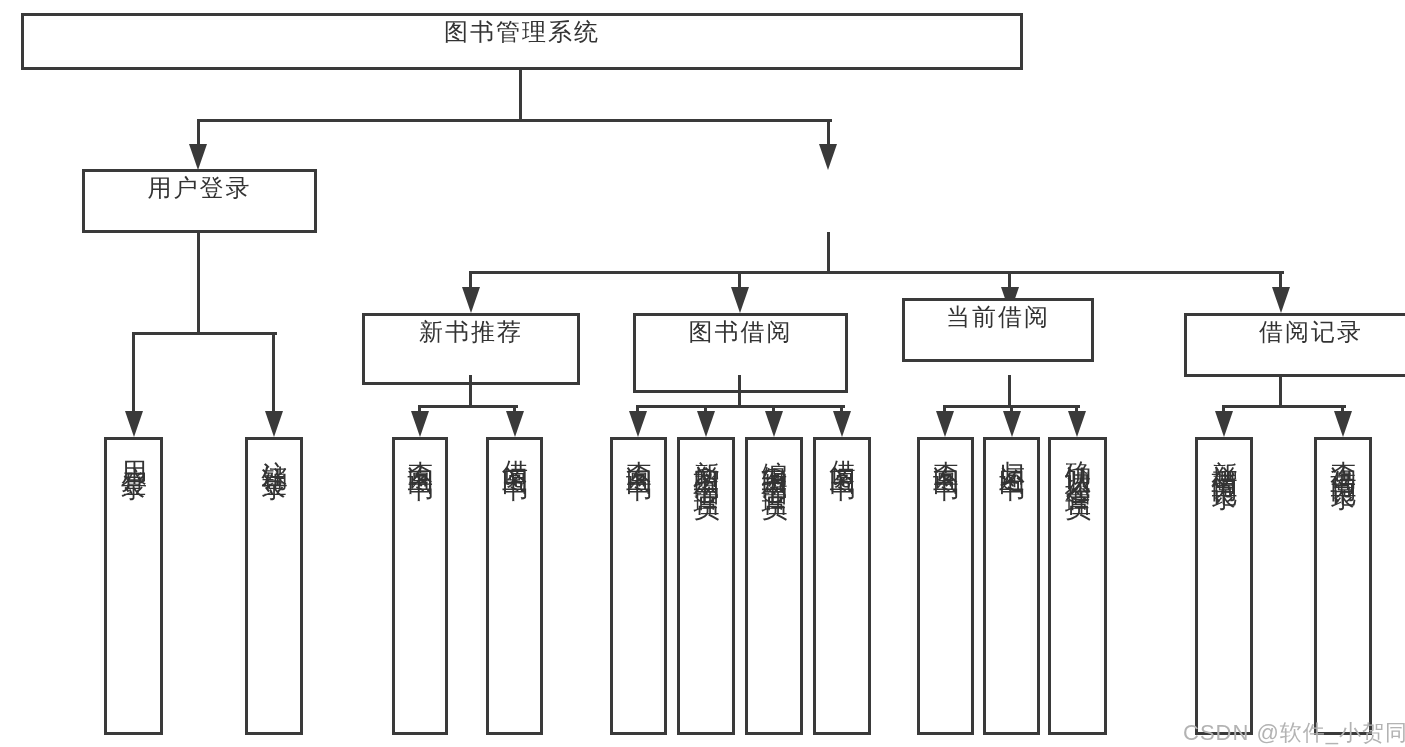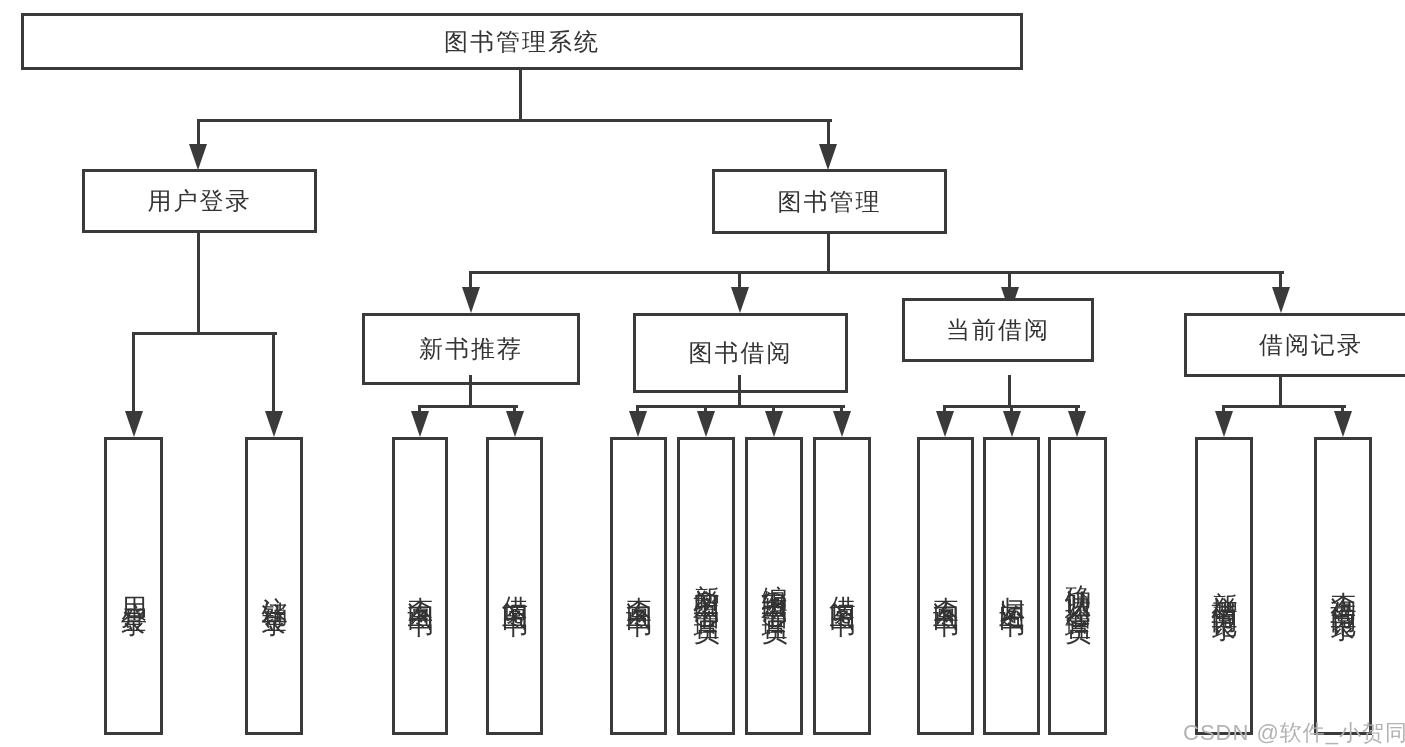--- a/index.html
+++ b/index.html
@@ -15,21 +15,21 @@
     font-family:"Liberation Sans", sans-serif;
     color:var(--text);
     overflow:hidden;
   }
   .box{
     position:absolute;
     box-sizing:border-box;
     border:3px solid var(--line);
     background:#ffffff;
     display:flex;
-    align-items:center;
+    align-items:flex-start;
     justify-content:center;
   }
   .hlabel{
     font-size:24px;
     letter-spacing:2px;
     white-space:nowrap;
   }
   .vbox span{
     writing-mode:vertical-rl;
     text-orientation:mixed;
@@ -68,23 +68,20 @@
 
   <div class="v" style="left:519px;top:68px;height:53px;"></div>
   <div class="h" style="left:197px;top:119px;width:635px;"></div>
   <div class="v" style="left:197px;top:121px;height:25px;"></div>
   <div class="arr" style="left:189px;top:144px;"></div>
   <div class="v" style="left:827px;top:121px;height:25px;"></div>
   <div class="arr" style="left:819px;top:144px;"></div>
 
   <div class="box" style="left:82px;top:169px;width:235px;height:64px;">
     <span class="hlabel">用户登录</span>
-  </div>
-  <div class="box" style="left:712px;top:169px;width:235px;height:65px;">
-    <span class="hlabel">图书管理</span>
   </div>
 
   <div class="v" style="left:827px;top:232px;height:41px;"></div>
   <div class="h" style="left:469px;top:271px;width:815px;"></div>
   <div class="v" style="left:469px;top:273px;height:14px;"></div>
   <div class="arr" style="left:462px;top:287px;"></div>
   <div class="v" style="left:738px;top:273px;height:14px;"></div>
   <div class="arr" style="left:731px;top:287px;"></div>
   <div class="v" style="left:1008px;top:273px;height:14px;"></div>
   <div class="arr" style="left:1001px;top:287px;"></div>

